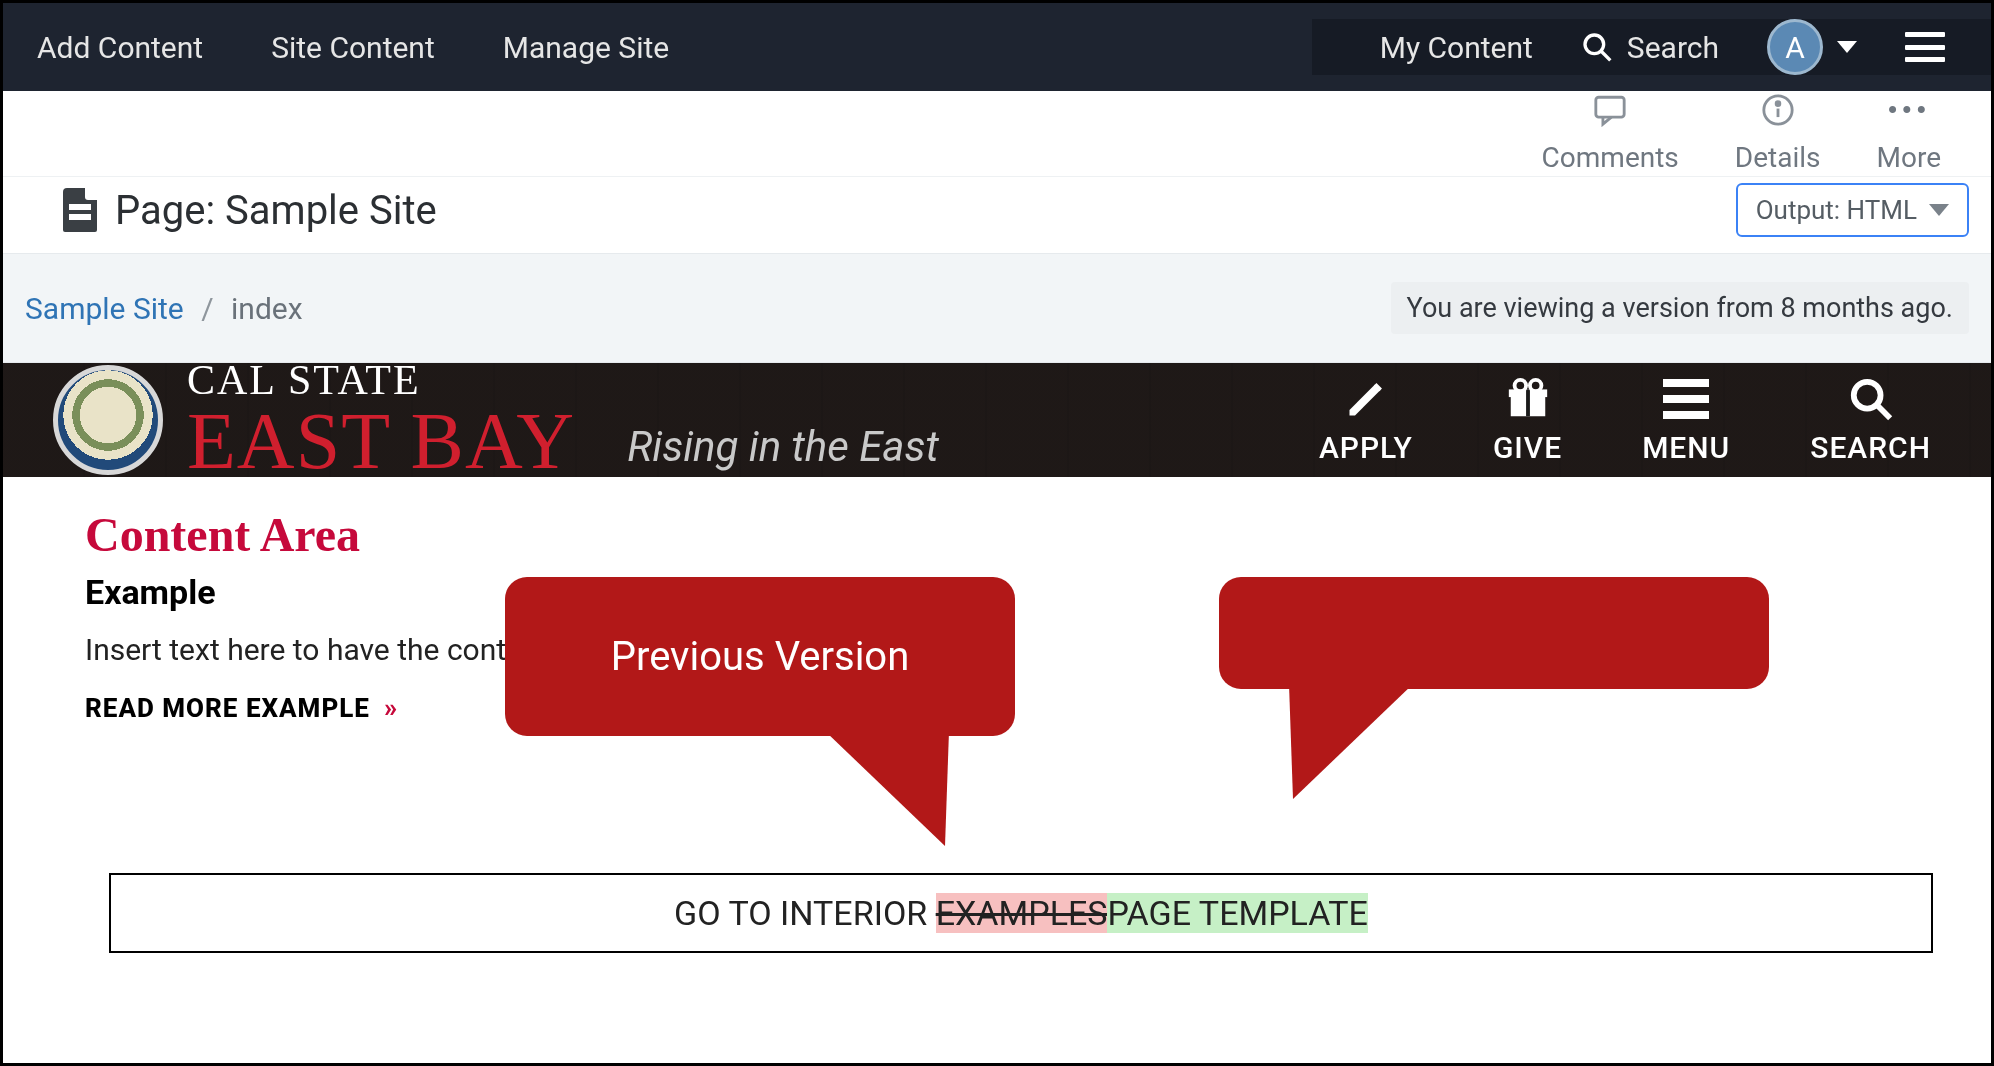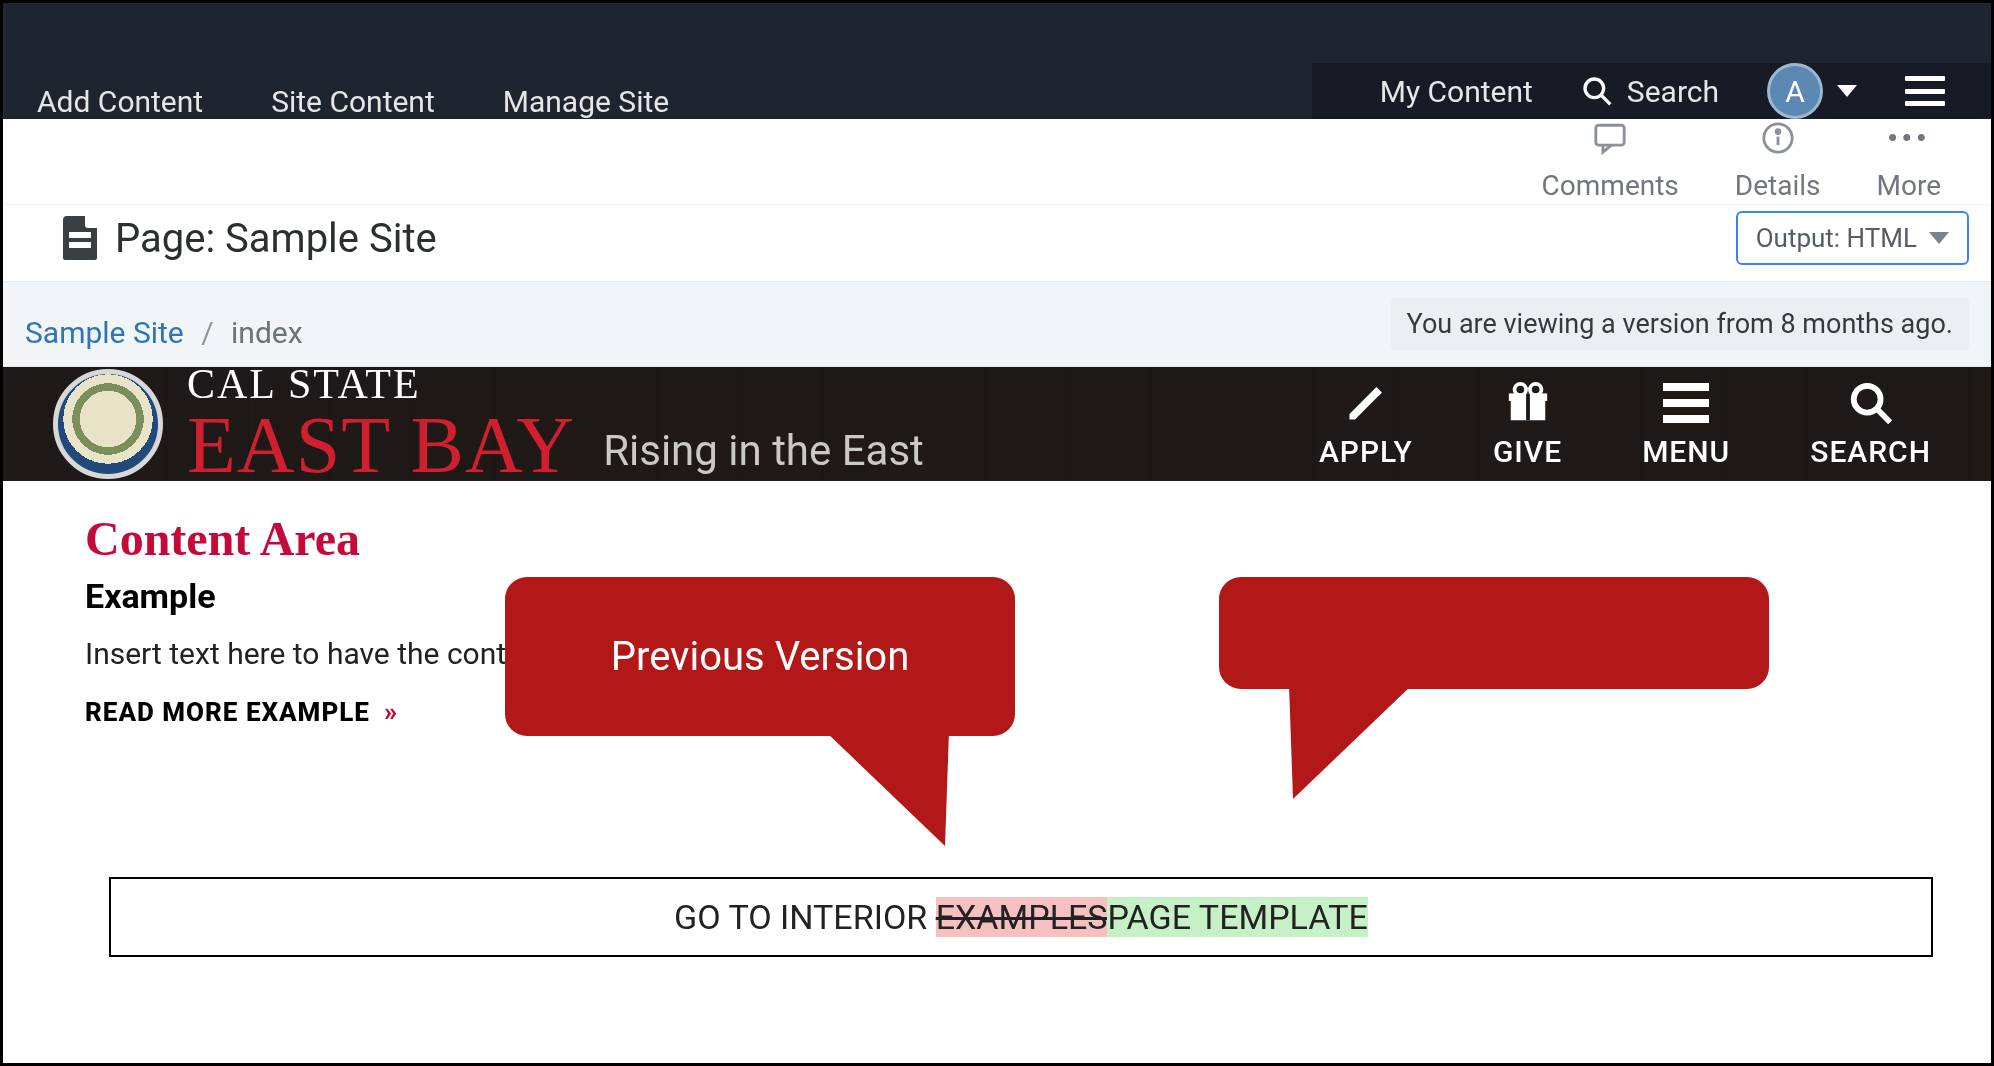--- a/index.html
+++ b/index.html
@@ -1,19 +1,19 @@
 <!DOCTYPE html>
 <html><head>
 <meta charset="utf-8">
 <style>
   * { box-sizing: border-box; margin: 0; padding: 0; }
   body { font-family: -apple-system, BlinkMacSystemFont, "Segoe UI", Roboto, Helvetica, Arial, sans-serif; width: 1994px; height: 1066px; background: #fff; border: 3px solid #000; overflow: hidden; position: relative; }
 
   
-  .topnav { display: flex; align-items: flex-end; height: 116px; background: #1e2430; color: #e6e6e6; font-size: 30px; position: relative; }
+  .topnav { display: flex; align-items: center; height: 88px; background: #1e2430; color: #e6e6e6; font-size: 30px; position: relative; }
   .topnav-left { display: flex; align-items: center; flex: 1; }
   .topnav-left .nav-item { padding: 0 34px; cursor: pointer; }
   .topnav-right-wrap { background: #161b25; display: flex; align-items: center; padding: 0 22px 0 44px; }
   .topnav-right-wrap .nav-item { padding: 0 24px; cursor: pointer; display: flex; align-items: center; gap: 14px; }
   .avatar { width: 56px; height: 56px; border-radius: 50%; background: #5b89b4; color: #fff; display: flex; align-items: center; justify-content: center; font-size: 30px; border: 3px solid #9db8cf; }
   .chevron-down { width: 0; height: 0; border-left: 10px solid transparent; border-right: 10px solid transparent; border-top: 12px solid #fff; }
   .hamburger { width: 40px; height: 30px; display: flex; flex-direction: column; justify-content: space-between; }
   .hamburger span { height: 5px; background: #fff; border-radius: 1px; }
 
   
@@ -23,33 +23,33 @@
 
   
   .title-row { display: flex; align-items: center; justify-content: space-between; padding: 6px 22px 16px 24px; }
   .title-left { display: flex; align-items: center; gap: 18px; font-size: 40px; color: #2b2f33; font-weight: 400; padding-left: 36px; }
   .page-icon { width: 34px; height: 44px; background: #3a3f44; border-radius: 4px 4px 2px 2px; position: relative; }
   .page-icon::before { content:""; position:absolute; top:0; right:0; width:12px; height:12px; background:#fff; border-bottom-left-radius:3px; }
   .page-icon::after { content:""; position:absolute; left:6px; right:6px; top:16px; height:6px; background:#fff; box-shadow: 0 10px 0 #fff; }
   .output-sel { border: 2px solid #3b82f6; border-radius: 6px; padding: 10px 18px; font-size: 26px; color: #555d64; display: flex; align-items: center; gap: 12px; cursor: pointer; }
 
   
-  .crumb-row { background: #f2f5f7; border-top: 1px solid #e6eaed; border-bottom: 1px solid #e6eaed; display: flex; align-items: flex-end; justify-content: space-between; padding: 16px 22px; font-size: 30px; }
+  .crumb-row { background: #f2f5f7; border-top: 1px solid #e6eaed; border-bottom: 1px solid #e6eaed; display: flex; align-items: center; justify-content: space-between; padding: 28px 22px; font-size: 30px; }
   .crumb-left { color: #6a727a; }
   .crumb-left a { color: #2f74b5; text-decoration: none; }
   .crumb-sep { color: #8f969d; padding: 0 10px; }
   .version-note { background: #eceff1; color: #353a40; font-size: 27px; padding: 10px 16px; border-radius: 4px; }
 
   
   .site-header { height: 114px; background: linear-gradient(0deg, rgba(20,20,20,0.88), rgba(20,20,20,0.88)), repeating-linear-gradient(90deg,#6b3a2e 0 80px,#5a2f25 80px 82px); display: flex; align-items: center; color:#fff; position: relative; justify-content: center; }
   .seal { width: 110px; height: 110px; border-radius: 50%; background: radial-gradient(circle at 50% 45%, #e9e3c8 0 38%, #7a8f5a 38% 48%, #e9e3c8 48% 60%, #214a7a 60% 100%); border: 5px solid #d8d8d8; margin: 0 24px 0 50px; flex: none; }
   .brand-block { font-family: Georgia, "Times New Roman", serif; line-height: 1; }
   .brand-top { font-size: 42px; letter-spacing: 2px; color: #fff; }
   .brand-main { font-size: 80px; color: #d01f2e; font-weight: 500; letter-spacing: 1px; }
-  .brand-tag { font-size: 42px; color: #c9c9c9; margin-left: 28px; align-self: flex-end; transform: translateY(-6px); }
+  .brand-tag { font-size: 42px; color: #c9c9c9; font-style: italic; margin-left: 52px; align-self: flex-end; transform: translateY(-6px); }
   .site-nav { margin-left: auto; display: flex; gap: 80px; padding-right: 60px; align-items: center; }
   .site-nav-item { display: flex; flex-direction: column; align-items: center; gap: 8px; font-size: 30px; font-weight: 500; letter-spacing: 1px; }
   .snicon { width: 46px; height: 46px; display:flex;align-items:center;justify-content:center; }
   .menu-lines { width:52px; display:flex; flex-direction:column; gap:8px; }
   .menu-lines span { height:8px; background:#fff; }
 
   
   .preview-body { padding: 30px 44px 10px 82px; position: relative; }
   .content-h { font-family: Georgia, serif; color: #c6093b; font-size: 48px; font-weight: 700; }
   .content-sub { font-weight: 700; font-size: 34px; margin-top: 10px; }

